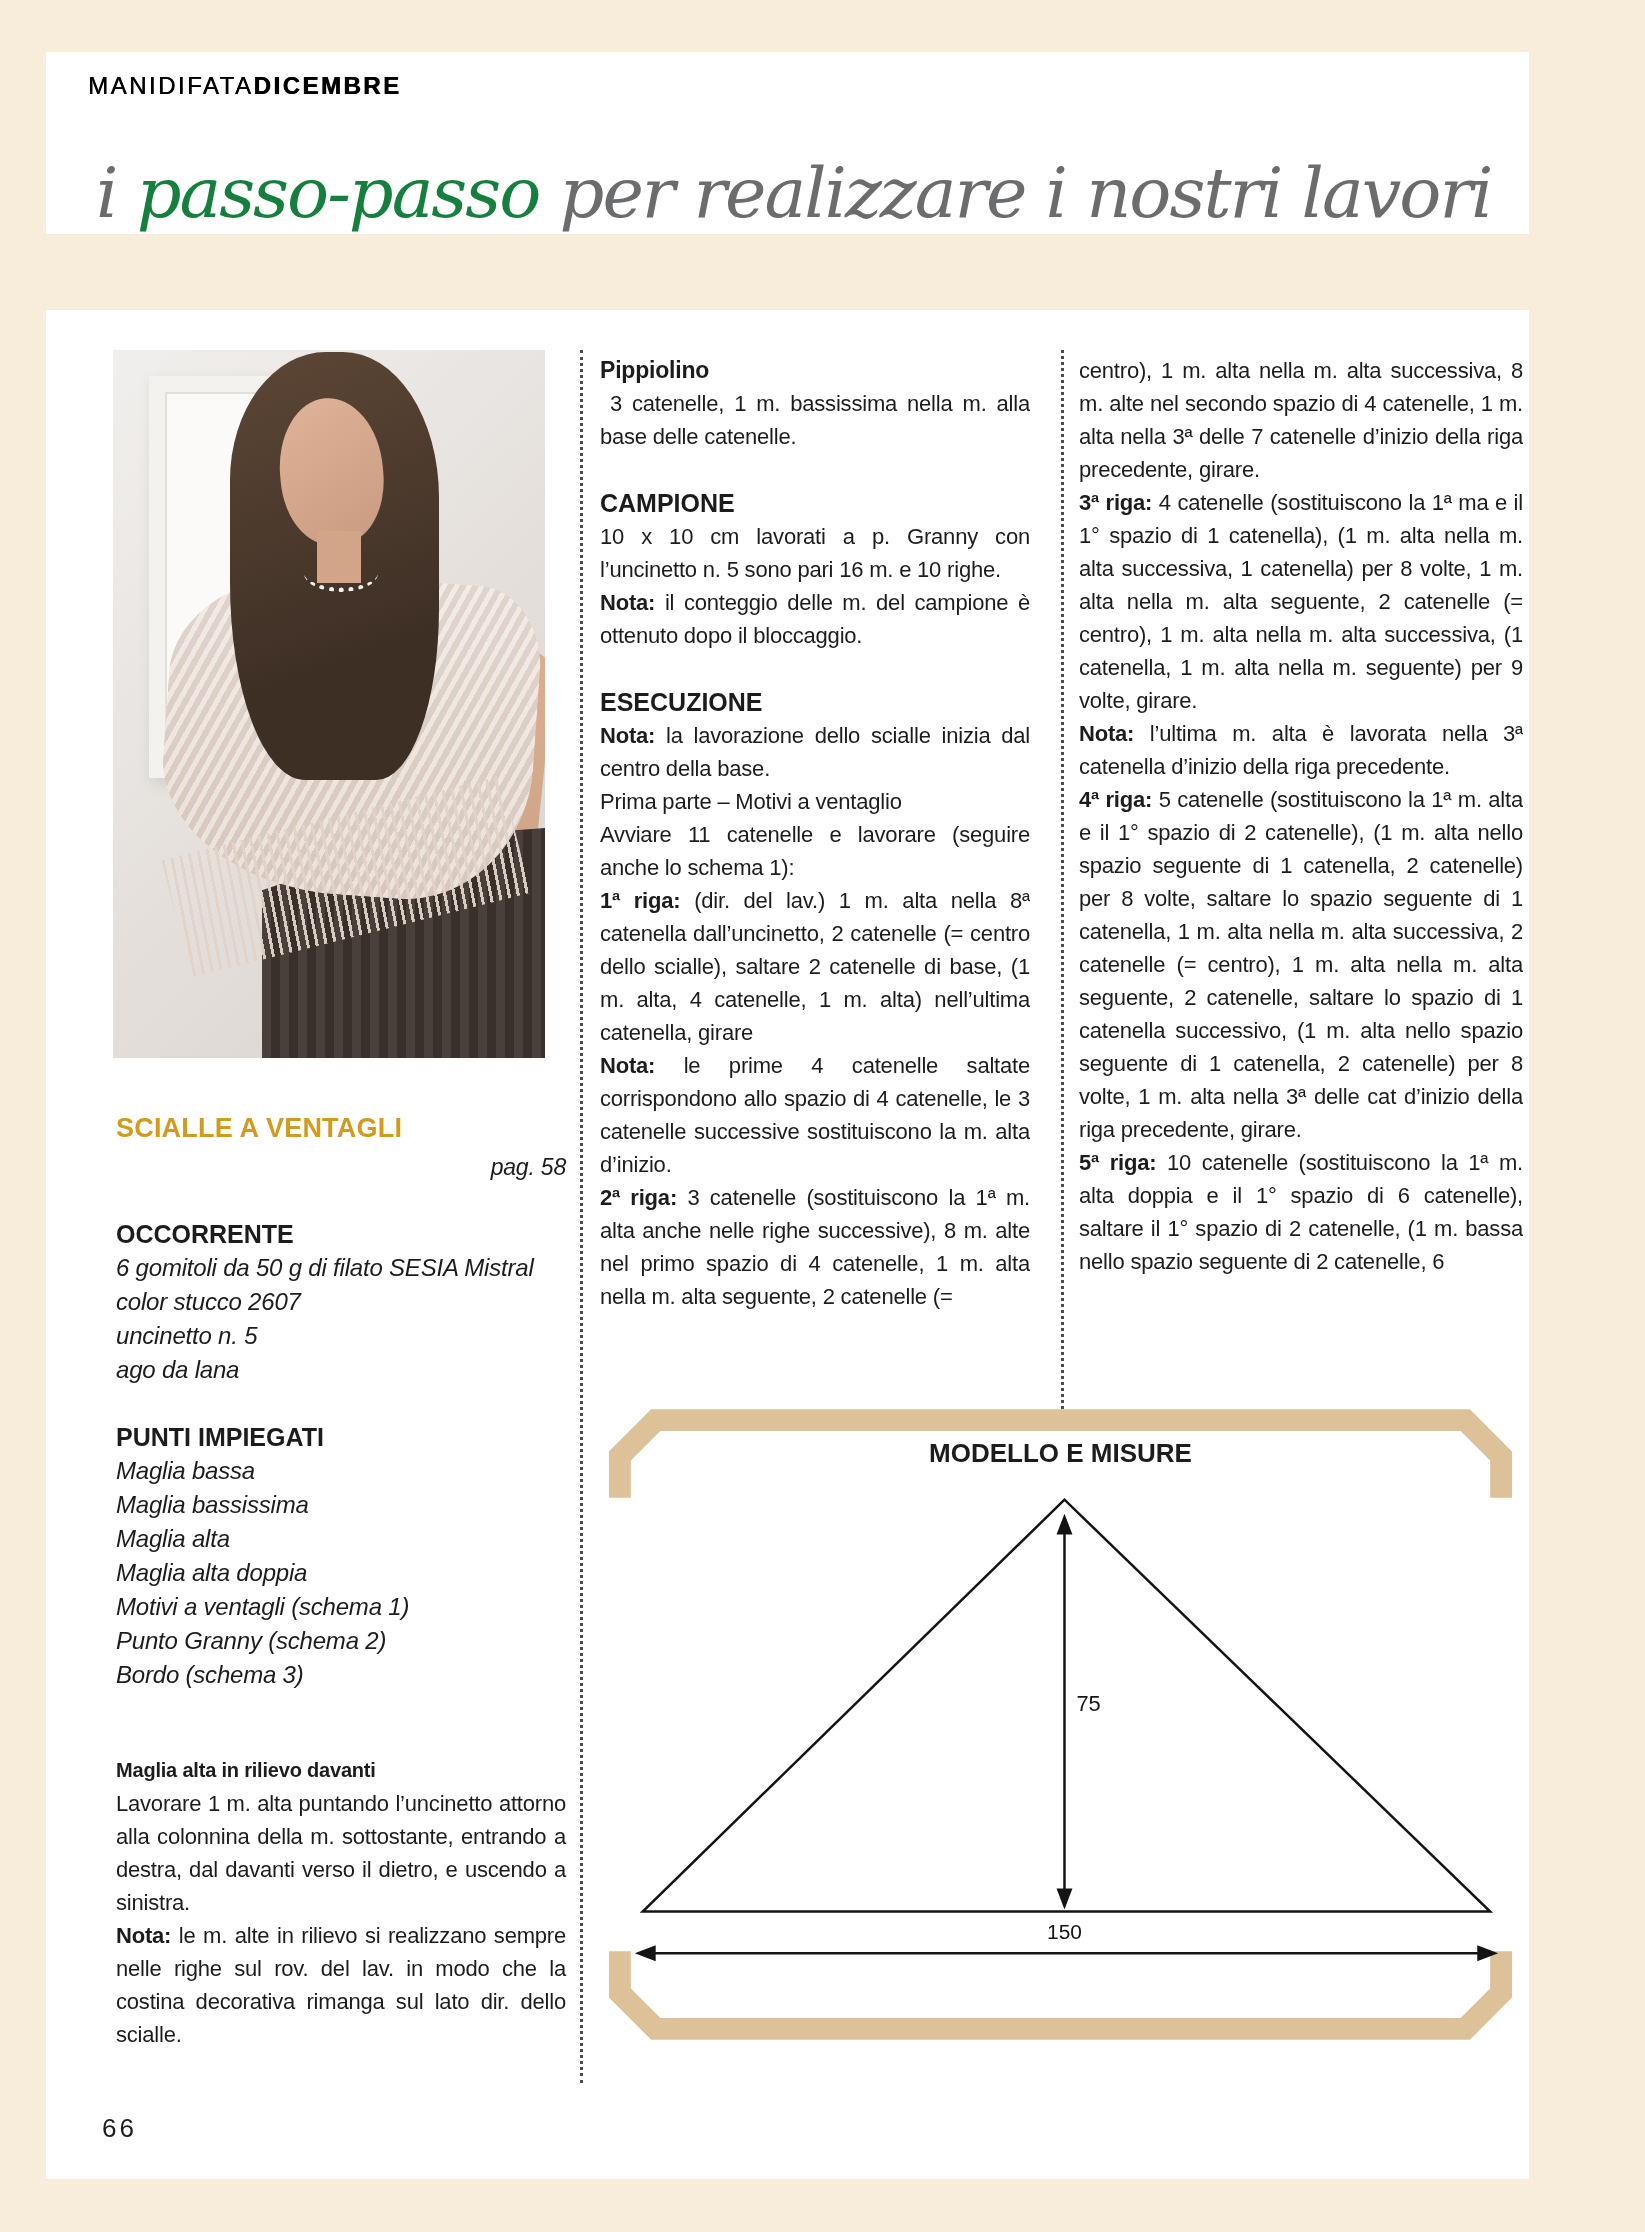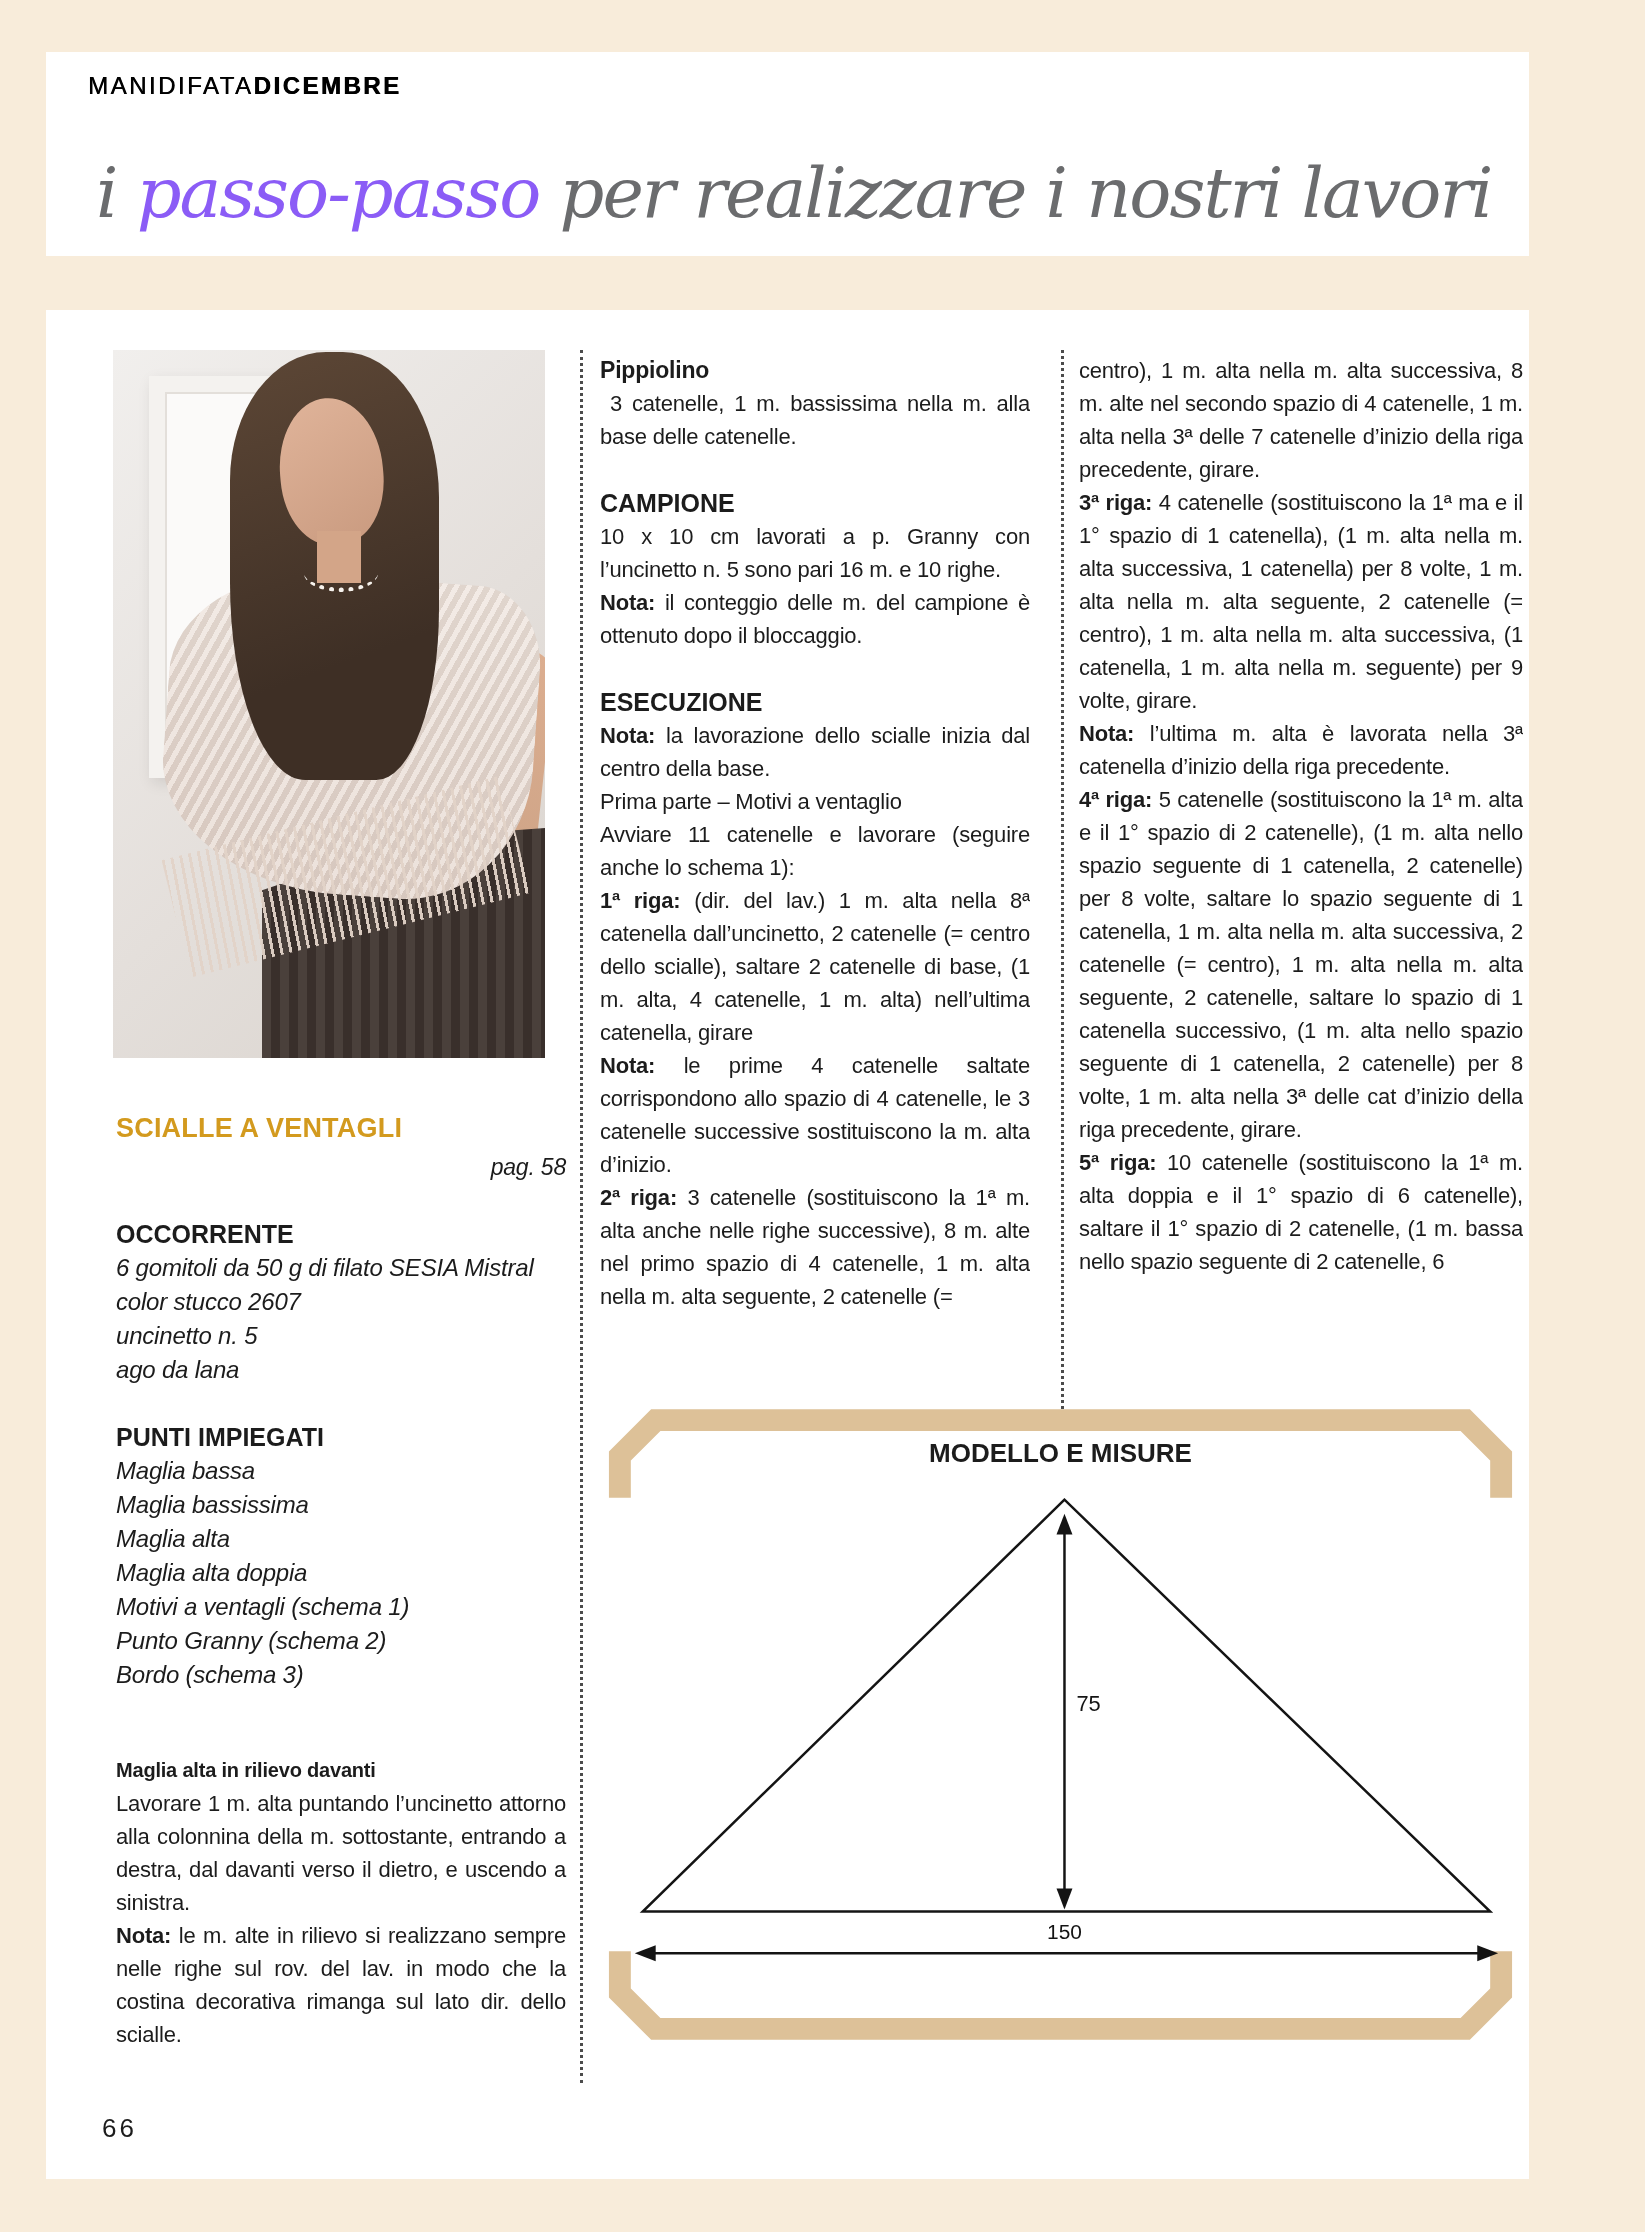--- a/index.html
+++ b/index.html
@@ -5,30 +5,30 @@
   html,body{margin:0;padding:0;}
   body{
     width:1646px;height:2233px;position:relative;
     background:#f8ecda;
     font-family:"Liberation Sans",sans-serif;
     color:#1c1c1c;
   }
   .page{position:absolute;inset:0;overflow:hidden;}
 
   
-  .band-header{position:absolute;left:46px;top:52px;width:1483px;height:204px;background:#ffffff;}
+  .band-header{position:absolute;left:46px;top:52px;width:1483px;height:182px;background:#ffffff;}
   .masthead{position:absolute;left:42px;top:20px;font-size:24px;letter-spacing:2.5px;color:#000;white-space:nowrap;}
   .masthead .mag{font-weight:normal;text-shadow:0.4px 0 #000;}
   .masthead .issue{font-weight:bold;text-shadow:0.6px 0 #000;}
   .big-title{
     position:absolute;left:50px;top:100px;width:1423px;
     font-family:"DejaVu Serif",serif;font-style:italic;
     font-size:70px;letter-spacing:-2px;color:#6b6c6e;white-space:nowrap;
   }
-  .big-title .hl{color:#8b5cf6;}
+  .big-title .hl{color:#15803d;}
 
   
   .band-main{position:absolute;left:46px;top:310px;width:1483px;height:1869px;background:#ffffff;}
 
   
   .photo{position:absolute;left:67px;top:40px;width:432px;height:708px;overflow:hidden;
     background:linear-gradient(135deg,#f1efed 0%,#e4dfdb 55%,#d9d3cd 100%);}
   .photo-frame{position:absolute;left:36px;top:26px;width:213px;height:402px;background:#fbfaf9;
     box-shadow:inset 0 0 0 16px #f4f2ef, inset 0 0 0 18px #e3dfda, 3px 5px 14px rgba(0,0,0,0.10);}
   .arm{position:absolute;left:370px;top:299px;width:58px;height:299px;border-radius:28px;

